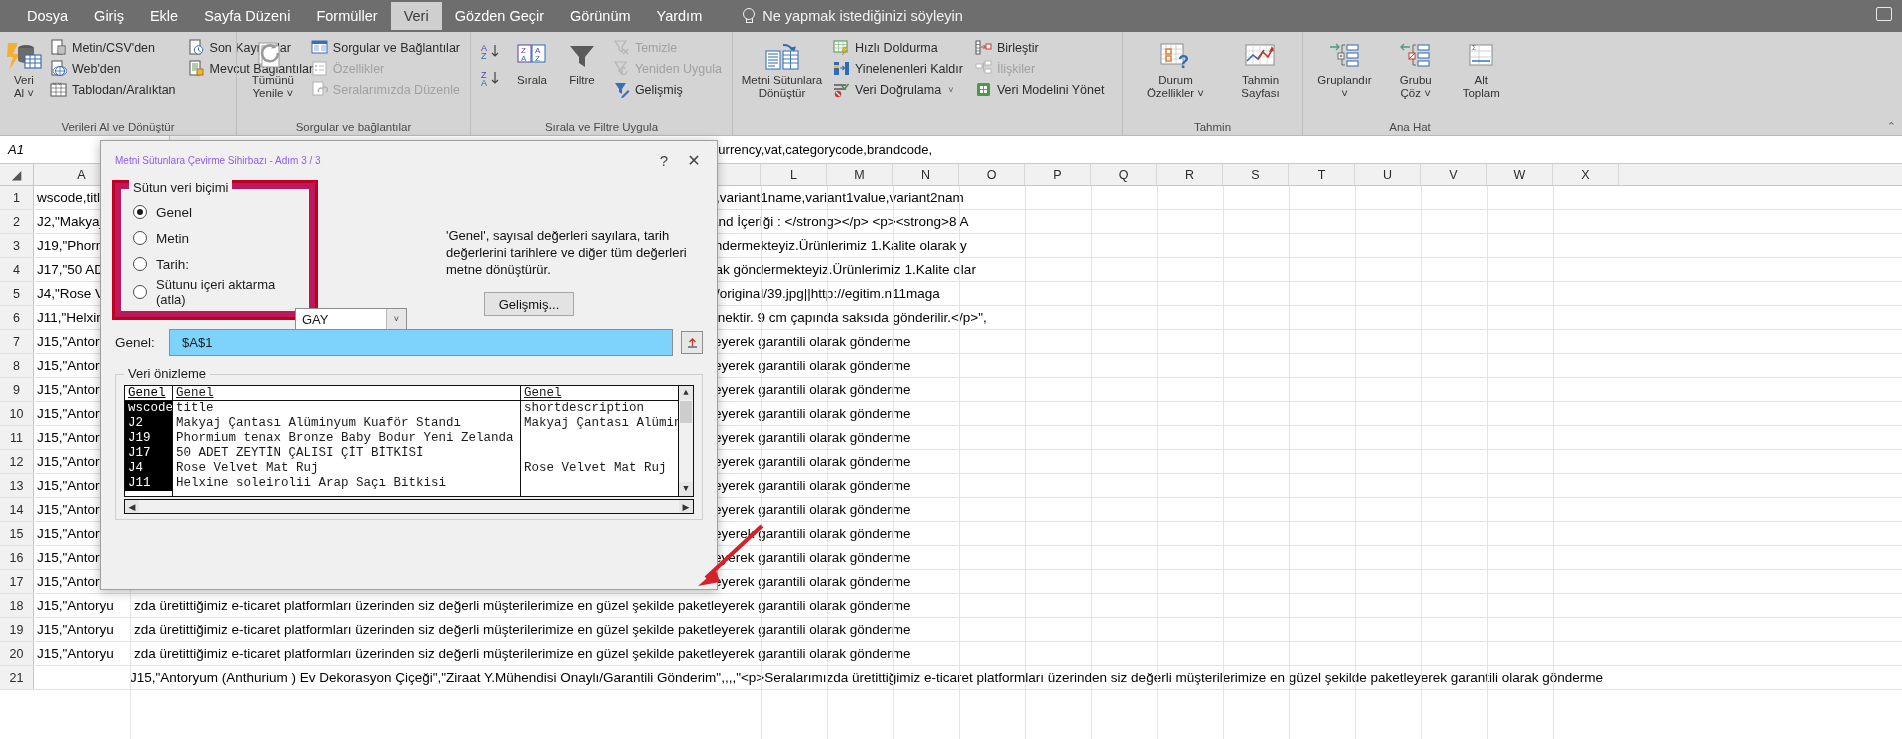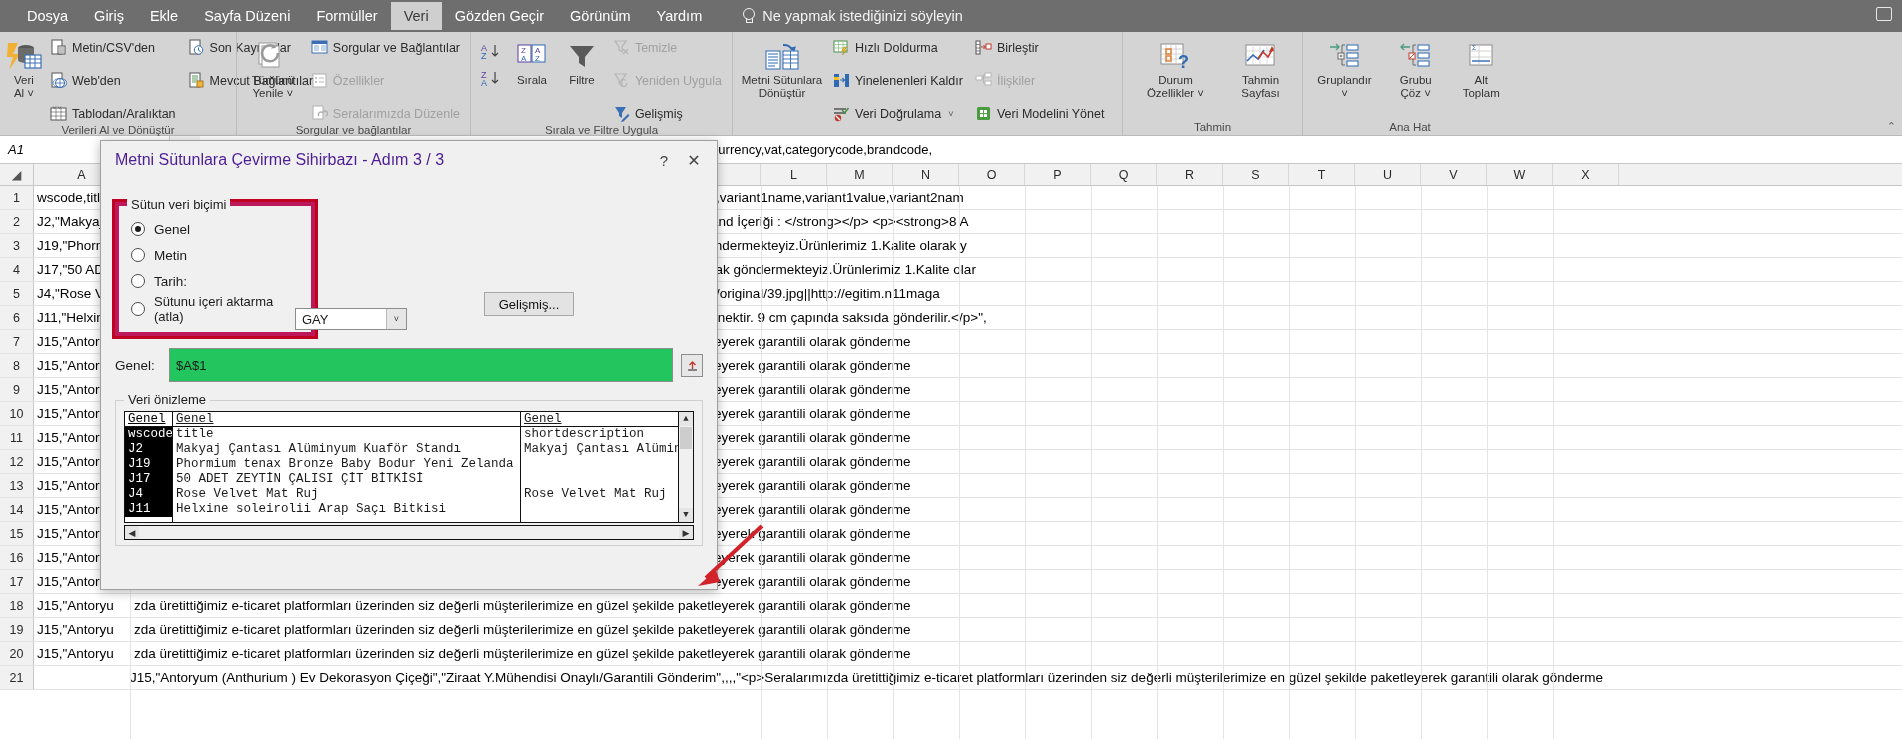--- a/index.html
+++ b/index.html
@@ -31,21 +31,21 @@
   .ribbon {
     height:104px; background:#d4d4d4; position:relative;
     display:flex; align-items:stretch; border-bottom:1px solid #b9b9b9;
   }
   .rgroup { position:relative; display:flex; flex-direction:column; padding:4px 6px 0 6px; }
   .rgroup + .rgroup { border-left:1px solid #bdbdbd; }
   .rgroup-body { flex:1; display:flex; align-items:flex-start; gap:4px; }
   .rgroup-title { text-align:center; font-size:11.5px; color:#4a4a4a; height:15px; line-height:15px; }
   .bigbtn { width:62px; display:flex; flex-direction:column; align-items:center; padding-top:4px; font-size:11.5px; color:#333; text-align:center; line-height:13px;}
   .bigbtn .ico { height:34px; display:flex; align-items:center; justify-content:center;}
-  .col { display:flex; flex-direction:column; gap:14px; padding-top:2px;}
+  .col { display:flex; flex-direction:column; gap:2px; padding-top:2px;}
   .smbtn { display:flex; align-items:center; gap:5px; font-size:12.5px; color:#2b2b2b; padding:1px 4px; white-space:nowrap;}
   .smbtn.disabled { color:#a0a0a0; }
   .chev { font-size:9px; color:#555; margin-left:2px;}
   .ic { width:17px; height:17px; flex:0 0 17px; position:relative; }
 
   
   .fbar{height:28px;background:#f3f3f3;border-bottom:1px solid #c9c9c9;display:flex;align-items:center;font-size:13px;}
   .namebox{width:170px;height:100%;display:flex;align-items:center;padding-left:8px;border-right:1px solid #c9c9c9;background:#fff;font-style:italic;}
   .fx-sep{width:30px;text-align:center;color:#555;}
   .fbar-input{flex:1;height:100%;display:flex;align-items:center;padding-left:6px;background:#fff;overflow:hidden;white-space:nowrap;}
@@ -64,44 +64,44 @@
   .vlines{position:absolute;top:22px;left:0;right:0;bottom:0;pointer-events:none;}
   .vline{position:absolute;top:0;bottom:0;width:1px;background:#e4e4e4;}
 
   
   .dlg{
     position:absolute;left:100px;top:140px;width:618px;height:450px;
     background:#f0f0f0;border:1px solid #a0a0a0;box-shadow:0 2px 10px rgba(0,0,0,.28);
     font-size:13.5px;color:#1b1b1b;
   }
   .dlg-title{height:38px;display:flex;align-items:center;padding:0 6px 0 14px;background:#f0f0f0;}
-  .dlg-title .t{flex:1;color:#4c1d95;font-size:16px;}
+  .dlg-title .t{flex:1;color:#8b5cf6;font-size:10px;}
   .dlg-x{width:34px;height:26px;display:flex;align-items:center;justify-content:center;font-size:16px;color:#444;}
   .dlg-q{width:26px;height:26px;display:flex;align-items:center;justify-content:center;font-size:15px;color:#444;}
   .dlg-body{padding:4px 14px 0 14px;position:relative;}
   .dlg-desc{font-size:13.5px;margin:6px 0 10px 0;color:#111;}
 
-  .fieldset{position:relative;border:4px solid #be185d;padding:10px 12px 10px 12px;margin-top:19px;}
+  .fieldset{position:relative;border:6px solid #be185d;padding:10px 12px 10px 12px;}
   .legend{position:absolute;top:-9px;left:8px;background:#f0f0f0;padding:0 4px;font-size:13px;}
   .hl-red{outline:3px solid #c00021;outline-offset:0px;}
 
   .radio-row{display:flex;align-items:center;gap:9px;height:26px;}
   .radio{width:14px;height:14px;border:1.4px solid #4a4a4a;border-radius:50%;background:#fff;position:relative;flex:0 0 14px;}
   .radio.on:after{content:"";position:absolute;left:3px;top:3px;width:6px;height:6px;border-radius:50%;background:#1b1b1b;}
 
   .combo{width:110px;height:22px;border:1px solid #8d8d8d;background:#fff;display:flex;align-items:center;margin-left:14px;}
   .combo .val{flex:1;padding-left:6px;font-size:13px;}
   .combo .arrow{width:20px;height:100%;background:#e7e7e7;border-left:1px solid #b9b9b9;display:flex;align-items:center;justify-content:center;font-size:9px;color:#333;}
 
   .side-note{position:absolute;left:345px;top:48px;width:250px;font-size:13px;line-height:17px;color:#111;}
   .btn{background:#e3e3e3;border:1px solid #a6a6a6;font-size:13px;color:#111;display:flex;align-items:center;justify-content:center;}
   .adv-btn{position:absolute;left:383px;top:113px;width:90px;height:24px;}
 
   .hedef-row{display:flex;align-items:center;margin-top:12px;gap:8px;}
-  .hedef-input{flex:1;height:34px;border:1px solid #8d8d8d;background:#22c55e;display:flex;align-items:center;padding-left:6px;font-size:13px;}
+  .hedef-input{flex:1;height:27px;border:1px solid #8d8d8d;background:#7dd3fc;display:flex;align-items:center;padding-left:12px;font-size:13px;}
   .hedef-pick{width:22px;height:23px;border:1px solid #8d8d8d;background:#e7e7e7;display:flex;align-items:center;justify-content:center;font-size:11px;}
 
   .preview-fs{margin-top:18px;position:relative;border:1px solid #cfcfcf;padding:10px 8px 8px 8px;height:146px;}
   .pv-table{position:relative;border:1px solid #111;background:#fff;height:112px;overflow:hidden;display:flex;font-family:"Liberation Mono",monospace;font-size:12.5px;}
   .pv-col{position:relative;border-right:1px solid #111;overflow:hidden;}
   .pv-hdr{height:15px;border-bottom:1px solid #111;text-decoration:underline;padding-left:3px;white-space:nowrap;}
   .pv-cell{height:15px;padding-left:3px;white-space:nowrap;line-height:15px;}
   .pv-col.sel .pv-cell{background:#000;color:#fff;}
   .pv-col.sel .pv-hdr{background:#fff;color:#000;}
   .pv-scroll-v{position:absolute;right:0;top:0;width:15px;bottom:0;background:#f0f0f0;border-left:1px solid #111;}
@@ -691,20 +691,21 @@
         <span class="radio"></span>
         <span style="font-size:13px">Sütunu içeri aktarma (atla)</span>
       </div>
     </div>
 
     <div class="combo" style="position:absolute;left:180px;top:129px;width:112px">
       <span class="val">GAY</span>
       <span class="arrow">˅</span>
     </div>
 
+    <div class="side-note">'Genel', sayısal değerleri sayılara, tarih değerlerini tarihlere ve diğer tüm değerleri metne dönüştürür.</div>
 
     <div class="btn adv-btn">Gelişmiş...</div>
 
     <div class="hedef-row">
       <span style="width:46px">Genel:</span>
       <span class="hedef-input">$A$1</span>
       <span class="hedef-pick">
         <svg width="13" height="13">
             <path d="M6.5 10V3M3.5 6l3-3 3 3" stroke="#c0392b" fill="none" stroke-width="1.3"></path>
             <path d="M2 11h9" stroke="#444" stroke-width="1.2"></path>

